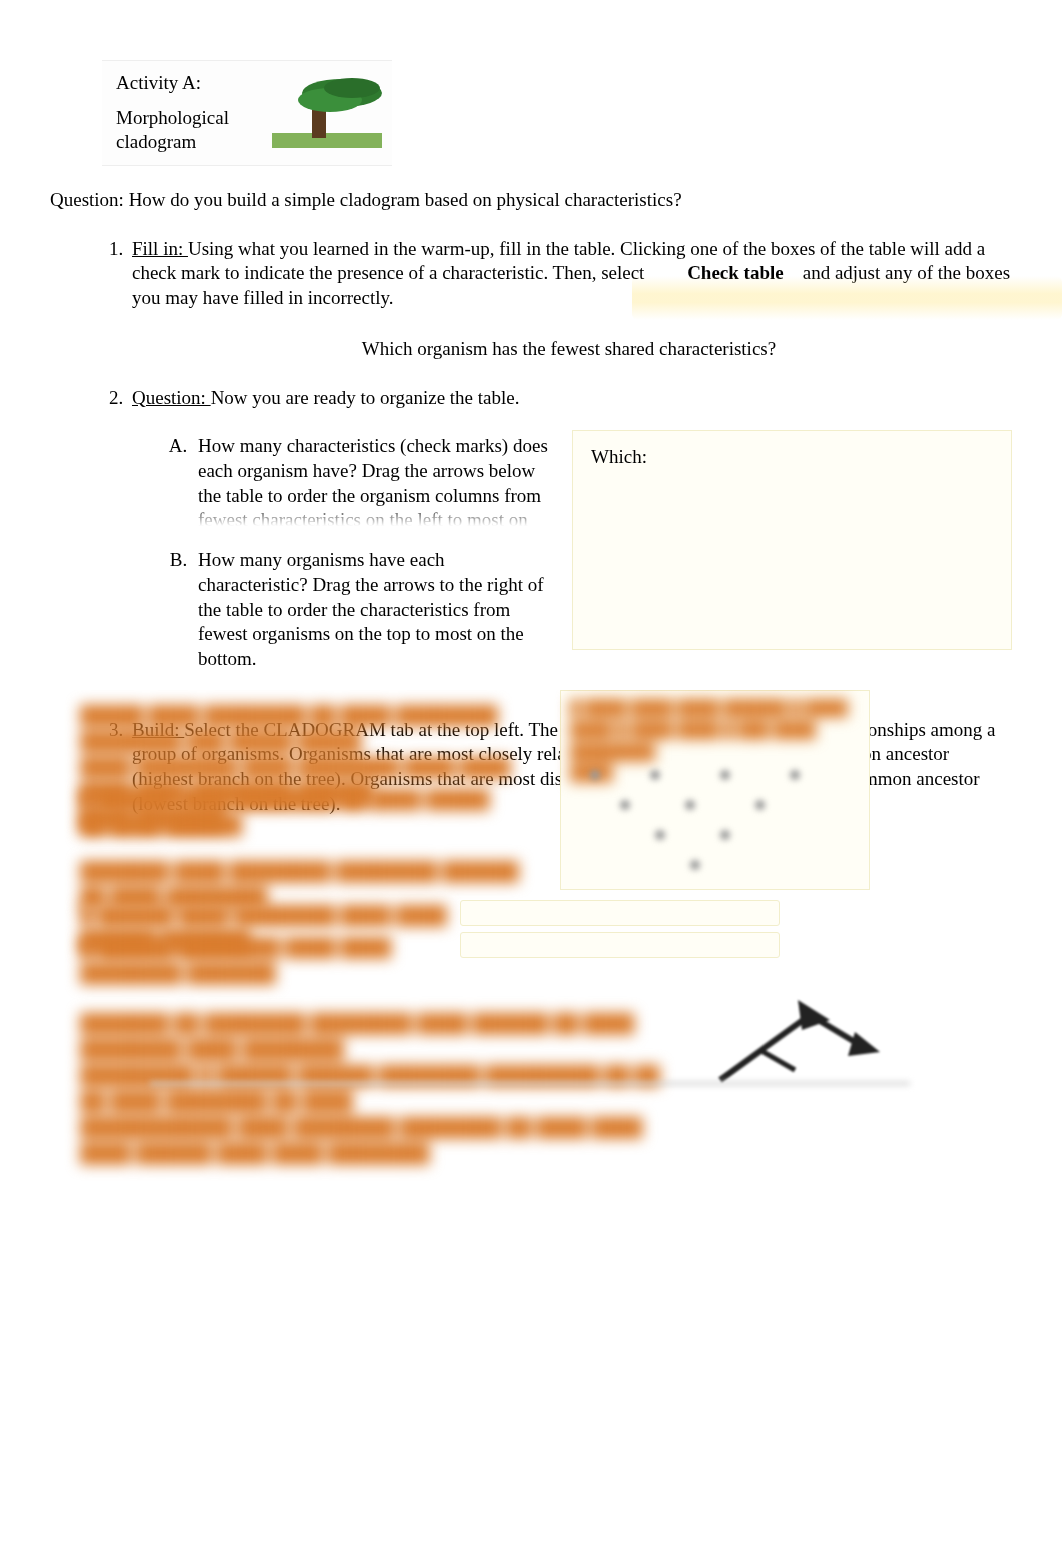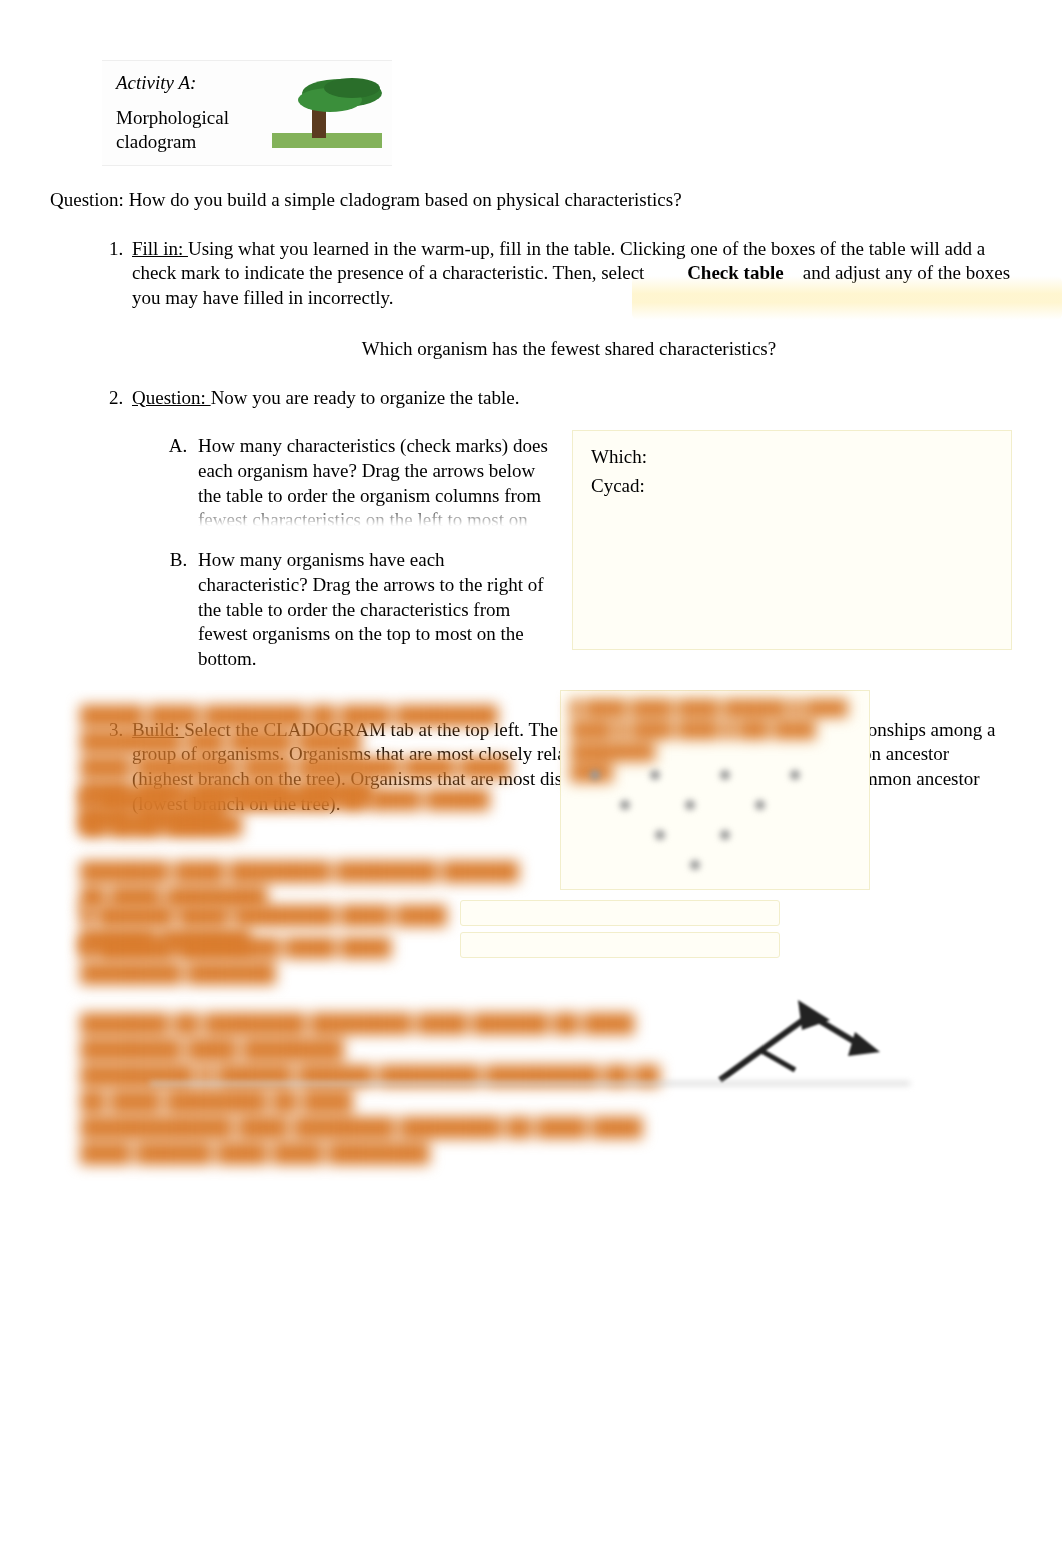--- a/index.html
+++ b/index.html
@@ -40,21 +40,21 @@
     .header-col-right {
       width: 130px;
       display:flex;
       align-items:center;
       justify-content:center;
       padding: 6px;
       border-top:1px solid #eee;
       border-bottom:1px solid #eee;
       background:#fdfdfd;
     }
-    .activity-title { margin-bottom: 10px; font-style: italic; }
+    .activity-title { margin-bottom: 10px; }
     .activity-sub { }
     .gizmo-title { margin-bottom: 6px; }
     .gizmo-list { list-style: disc; padding-left: 40px; }
     .gizmo-list li { }
 
     
     .plant-svg { width: 110px; height: 70px; }
 
     
     .question-line { margin-bottom: 24px; }
@@ -203,21 +203,20 @@
               <div class="fade-bottom"></div>
             </div>
           </li>
           <li>
             <span>How many organisms have each characteristic? Drag the arrows to the right of the table to order the characteristics from fewest organisms on the top to most on the bottom.</span>
           </li>
         </ol>
       </div>
       <div class="q2-right">
         <div class="org-line">Which:</div>
-        <div class="org-line">Cycad:</div>
       </div>
     </div>
   </li>
 
   <li>
     <span><u>Build: </u></span><span>Select the CLADOGRAM tab at the top left. The goal of a cladogram is to show the relationships among a group of organisms. Organisms that are most closely related should share the most recent common ancestor (highest branch on the tree). Organisms that are most distantly related should share the oldest common ancestor (lowest branch on the tree).</span>
   </li>
 
 </ol>
 

